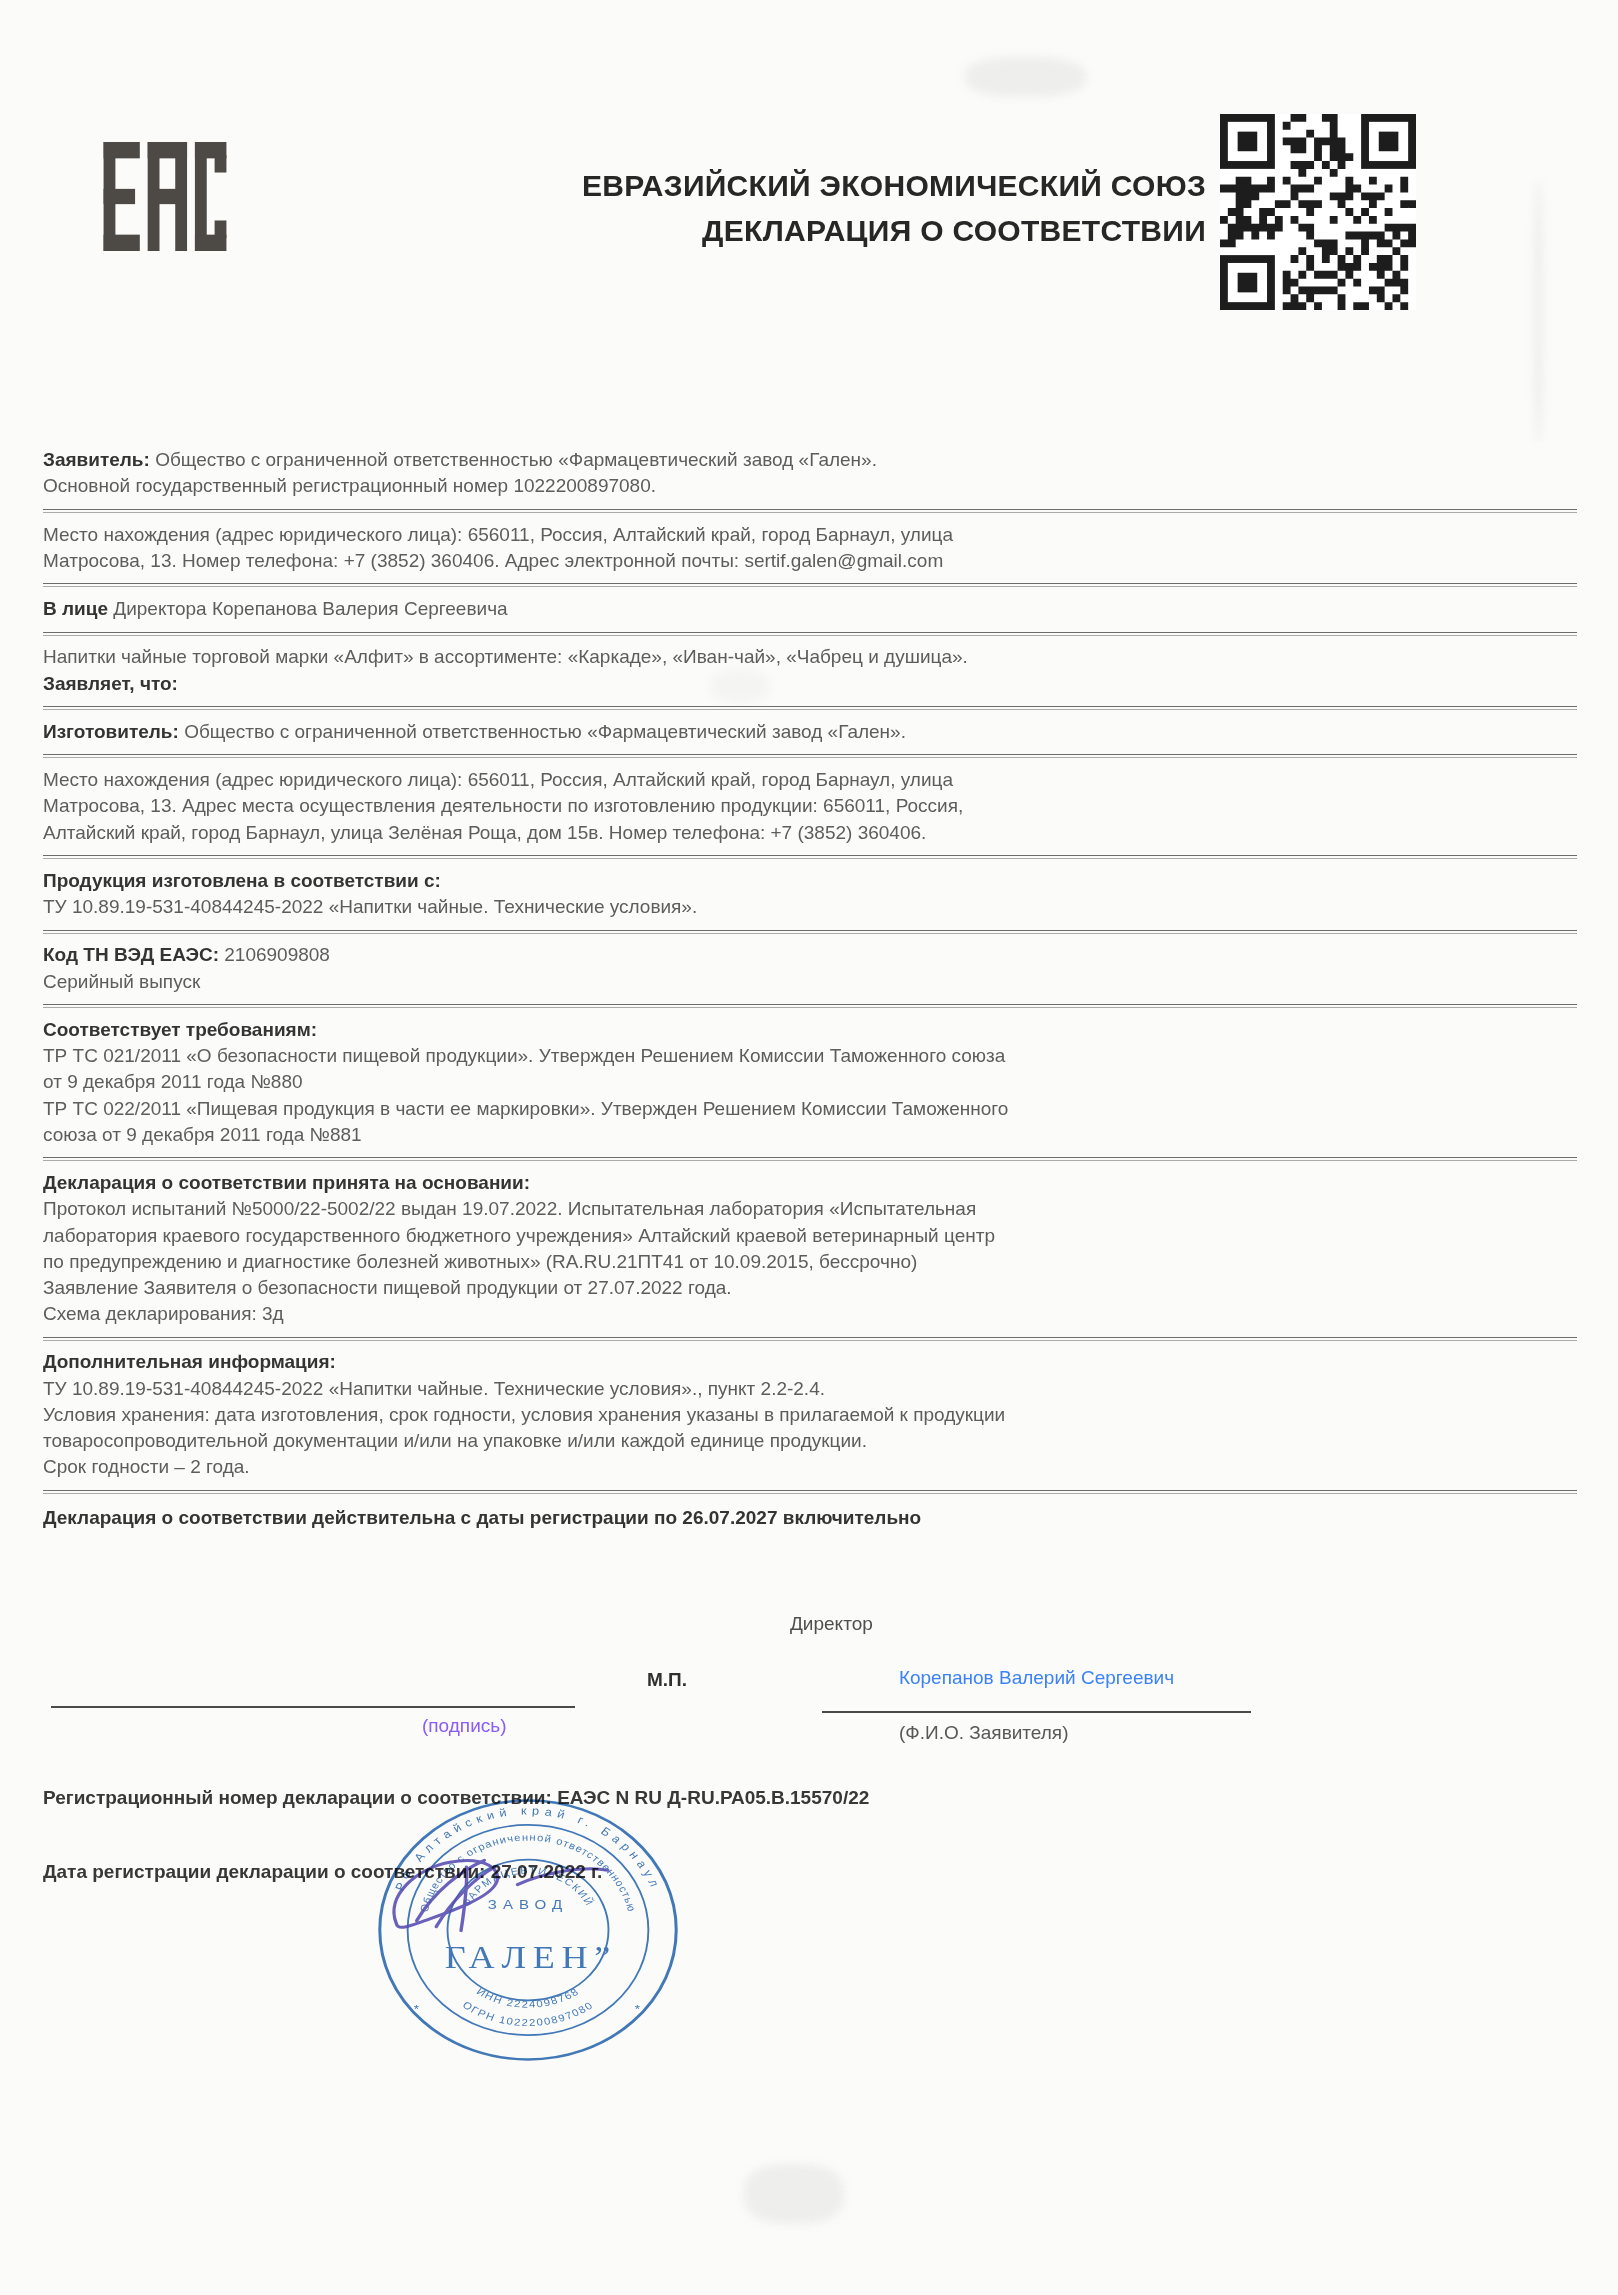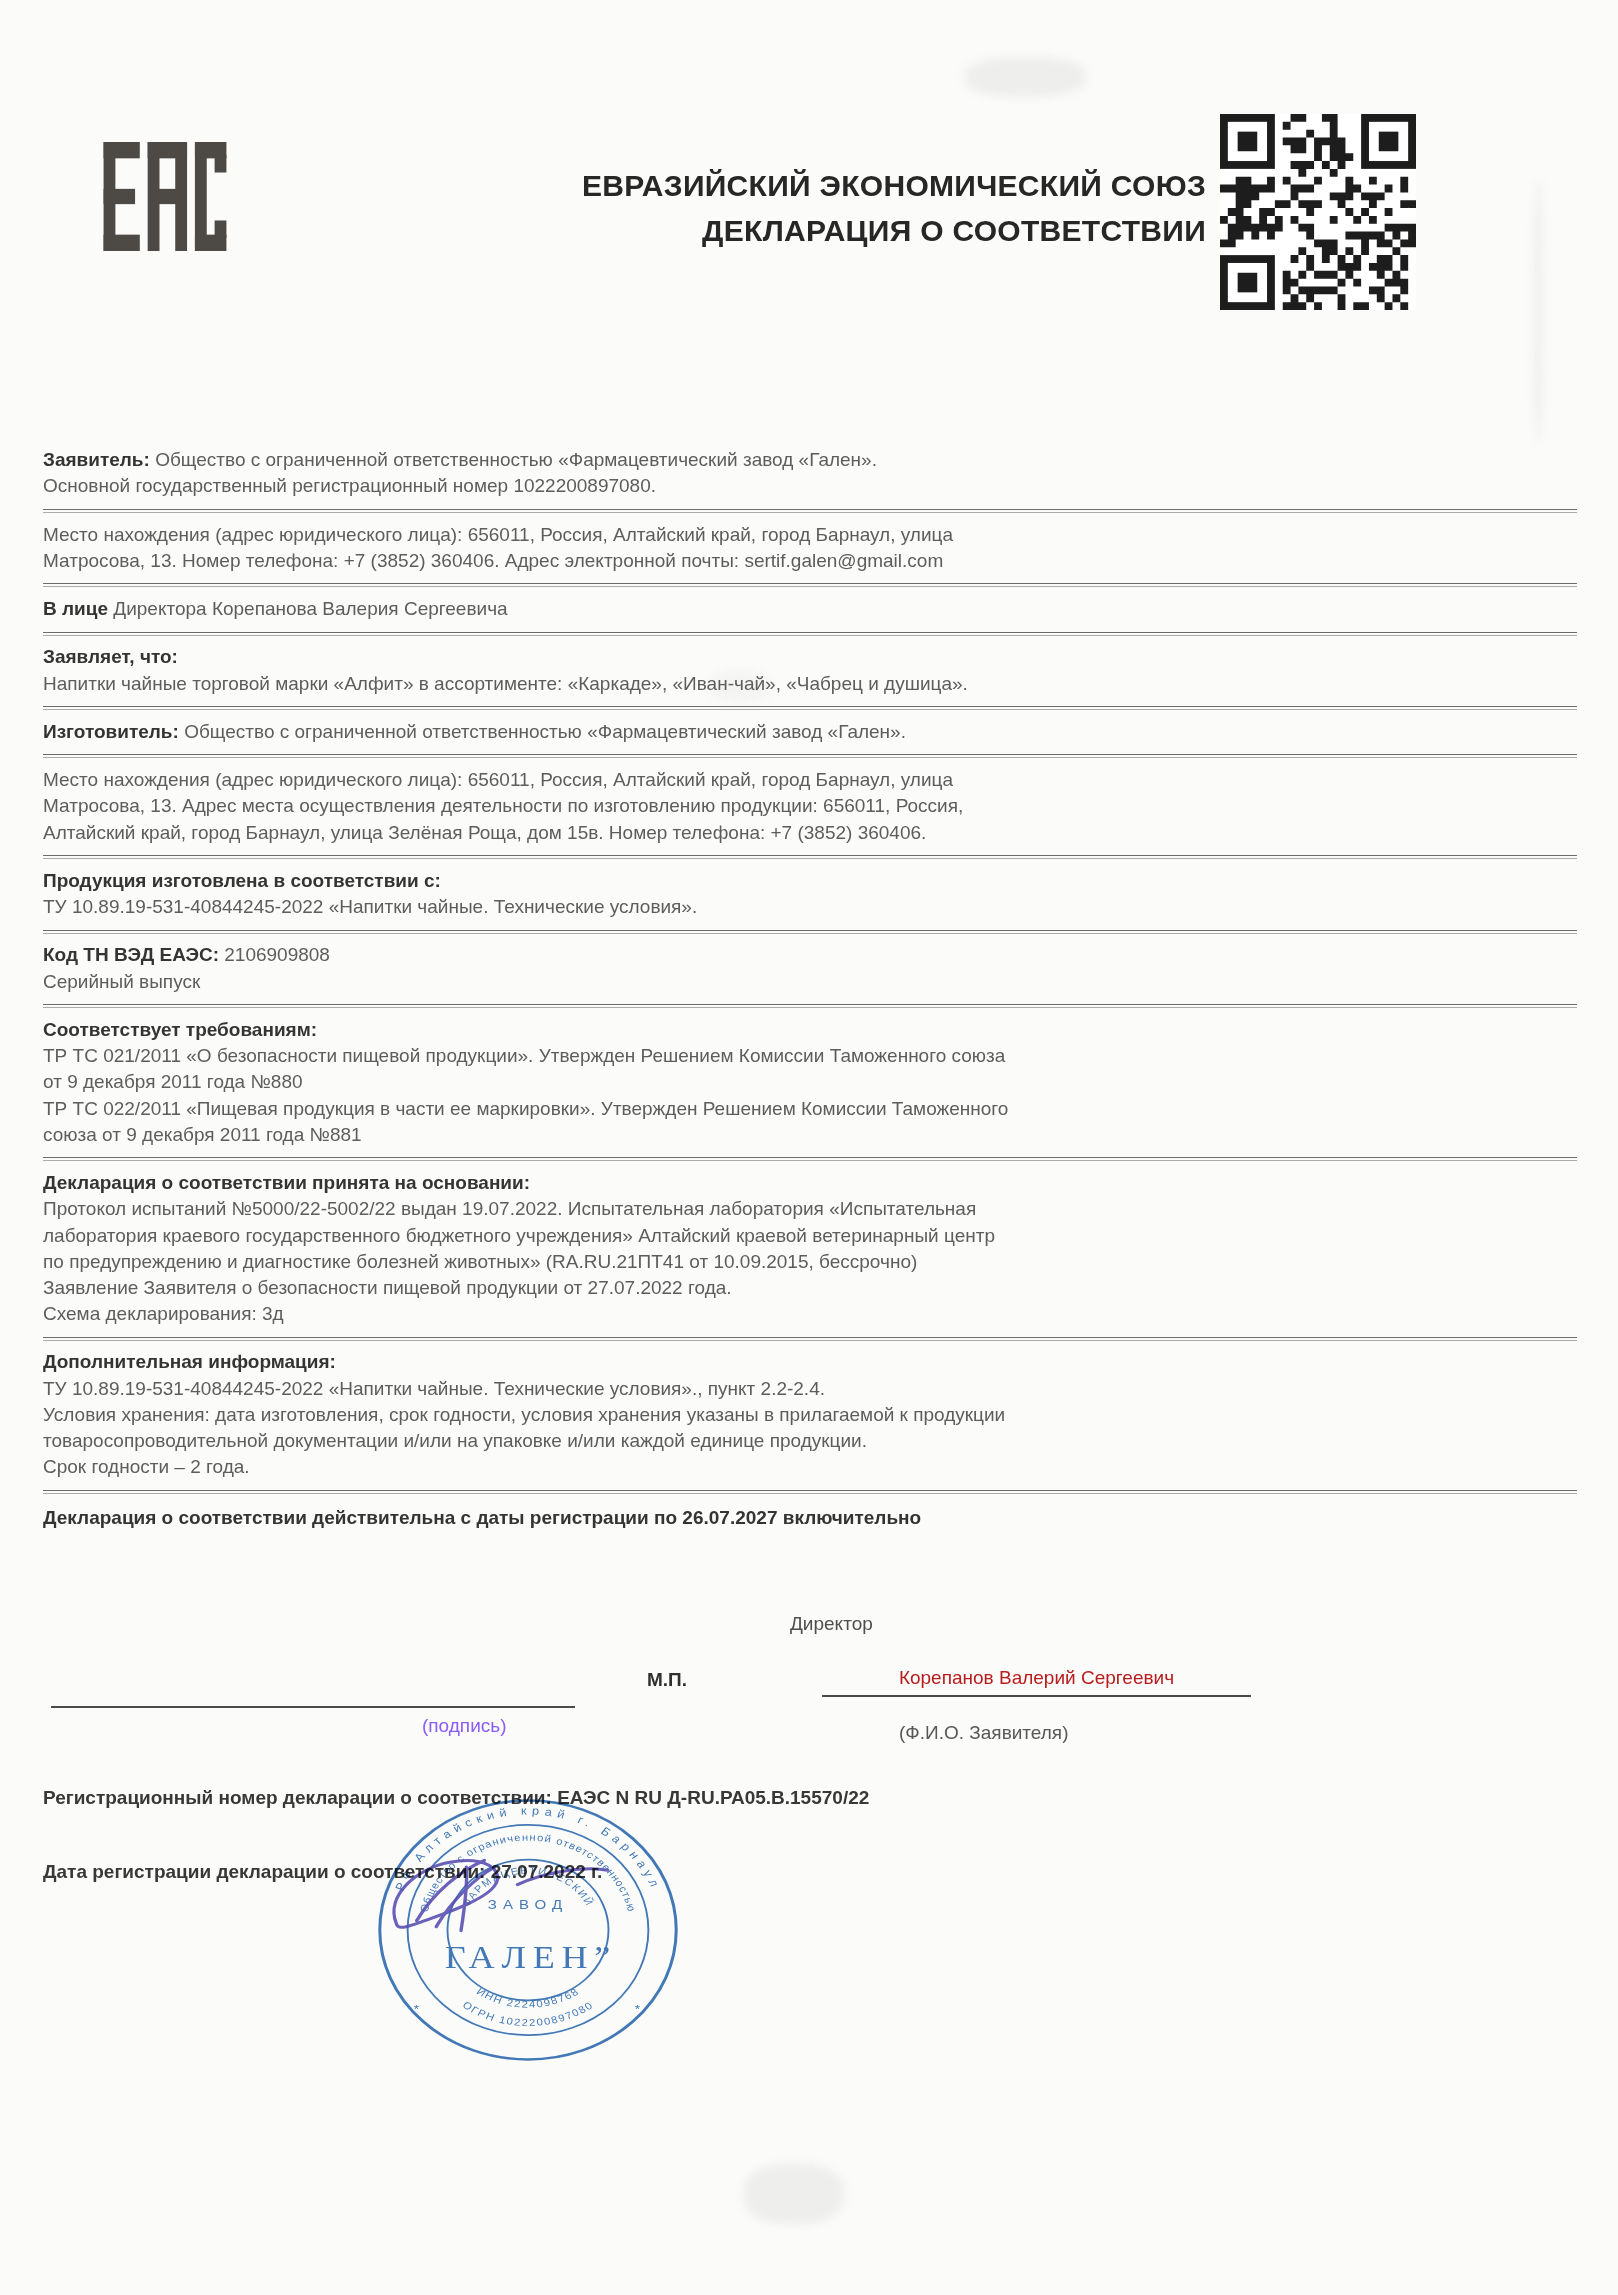--- a/index.html
+++ b/index.html
@@ -18,21 +18,21 @@
   .ln{white-space:nowrap;color:#5d5d5d;}
   .b{font-weight:bold;color:#343434;}
   .sep{height:2px;border-top:1.3px solid #6d6d6d;border-bottom:0.7px solid #ababab;
        margin:9.4px 0 8.7px 0;width:100%;}
   .validity{margin-top:10.7px;font-weight:bold;color:#343434;white-space:nowrap;}
 
   
   .sigzone{position:relative;height:231px;}
   .sigzone .director{position:absolute;left:739px;top:80px;color:#4f4f4f;margin-left:8px;}
   .sigzone .fio{position:absolute;left:779px;top:134px;width:429px;text-align:center;
-                color:#b91c1c;border-bottom:2px solid #4a4a4a;padding-bottom:4px;white-space:nowrap;}
+                color:#3b82f6;border-bottom:2px solid #4a4a4a;padding-bottom:20px;white-space:nowrap;}
   .sigzone .fio-cap{position:absolute;left:856px;top:189px;color:#585858;}
   .sigzone .mp{position:absolute;left:604px;top:136px;font-weight:bold;color:#303030;}
   .sigzone .sigline{position:absolute;left:8px;top:175px;width:524px;border-top:2px solid #4b4b4b;}
   .sigzone .sig-cap{position:absolute;left:379px;top:182px;color:#8b5cf6;text-align:right;}
 
   .regline{margin-top:23px;font-weight:bold;color:#383838;white-space:nowrap;}
   .dateline{margin-top:48px;font-weight:bold;color:#383838;white-space:nowrap;}
 
   
   .stamp{position:absolute;left:370px;top:1792px;width:316px;height:276px;
@@ -102,22 +102,22 @@
       <div class="ln">Матросова, 13. Номер телефона: +7 (3852) 360406. Адрес электронной почты: sertif.galen@gmail.com</div>
     </div>
     <div class="sep"></div>
 
     <div>
       <div class="ln"><span class="b">В лице</span><span> Директора Корепанова Валерия Сергеевича</span></div>
     </div>
     <div class="sep"></div>
 
     <div>
+      <div class="ln">Напитки чайные торговой марки «Алфит» в ассортименте: «Каркаде», «Иван-чай», «Чабрец и душица».</div>
       <div class="ln b">Заявляет, что:</div>
-      <div class="ln">Напитки чайные торговой марки «Алфит» в ассортименте: «Каркаде», «Иван-чай», «Чабрец и душица».</div>
     </div>
     <div class="sep"></div>
 
     <div>
       <div class="ln"><span class="b">Изготовитель:</span><span> Общество с ограниченной ответственностью «Фармацевтический завод «Гален».</span></div>
     </div>
     <div class="sep"></div>
 
     <div>
       <div class="ln">Место нахождения (адрес юридического лица): 656011, Россия, Алтайский край, город Барнаул, улица</div>

